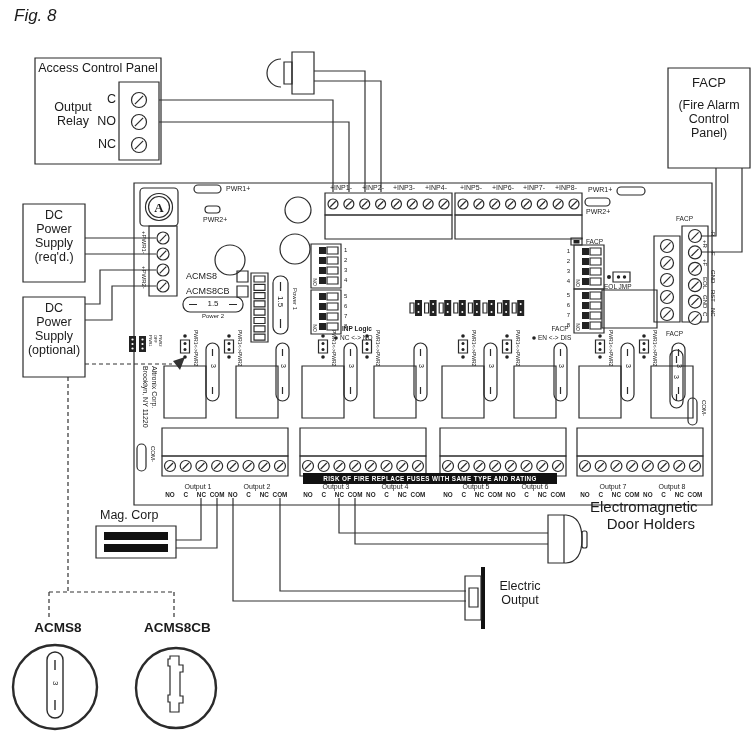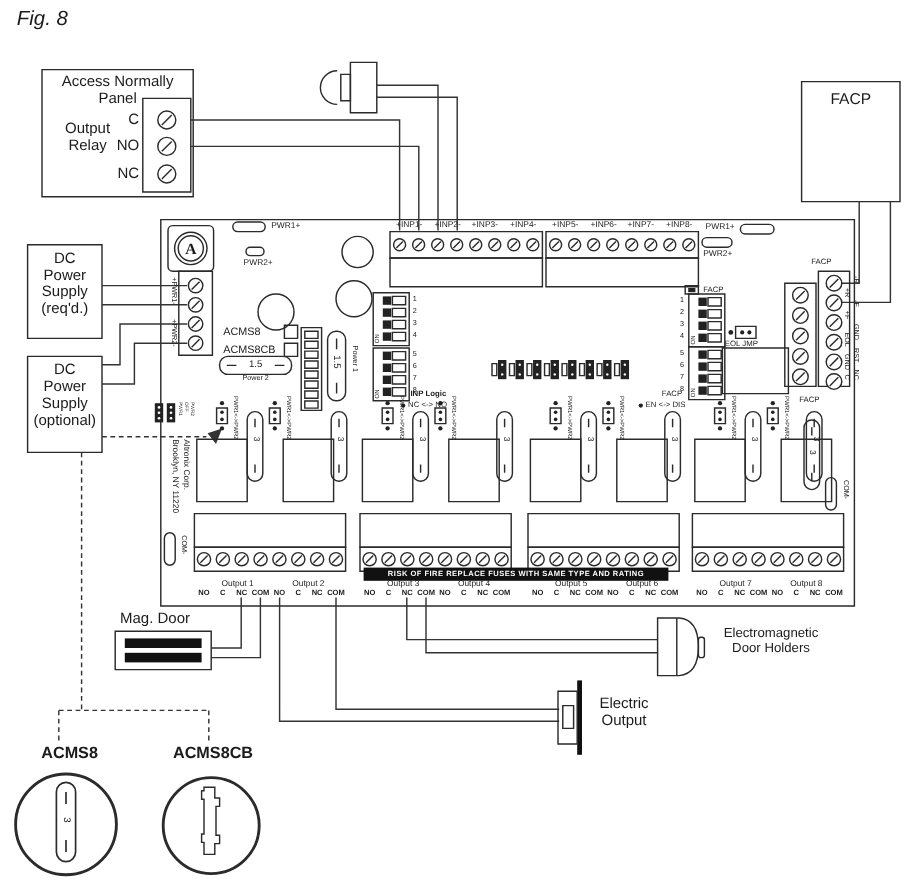--- a/index.html
+++ b/index.html
@@ -440,29 +440,32 @@
         <line x1="691.425" y1="305.175" x2="698.575" y2="298.02500000000003"></line>
         <circle cx="695" cy="318" r="6.5" fill="#fff"></circle>
         <line x1="691.425" y1="321.575" x2="698.575" y2="314.425"></line>
         <circle cx="336" cy="338" r="1.8" fill="#222" stroke="none"></circle>
         <circle cx="534" cy="338" r="1.8" fill="#222" stroke="none"></circle>
       </g>
 </svg>
 
 <div class="lbl i" style="left:14px;top:6px;font-size:17px;text-align:right;">Fig. 8</div>
 
-<div class="lbl c" style="left:37px;top:61px;width:122px;font-size:12.5px;">Access Normally Panel</div>
+<div class="lbl c" style="left:37px;top:61px;width:122px;font-size:12.5px;">Access Control Panel</div>
 <div class="lbl c" style="left:38px;top:100px;width:70px;font-size:12.5px;">Output
 Relay</div>
 <div class="lbl rt" style="left:88px;top:92px;width:28px;font-size:12.5px;">C</div>
 <div class="lbl rt" style="left:88px;top:114px;width:28px;font-size:12.5px;">NO</div>
 <div class="lbl rt" style="left:88px;top:137px;width:28px;font-size:12.5px;">NC</div>
 
 
 <div class="lbl c" style="left:670px;top:76px;width:78px;font-size:13px;">FACP</div>
+<div class="lbl c" style="left:670px;top:98px;width:78px;font-size:12.5px;">(Fire Alarm
+Control
+Panel)</div>
 
 <div class="lbl c" style="left:24px;top:208px;width:60px;font-size:12.5px;">DC
 Power
 Supply
 (req'd.)</div>
 <div class="lbl c" style="left:24px;top:301px;width:60px;font-size:12.5px;">DC
 Power
 Supply
 (optional)</div>
 
@@ -493,22 +496,22 @@
 <div class="lbl" style="left:666px;top:330px;font-size:6.5px;">FACP</div>
 
 <div class="lbl r90" style="left:156px;top:446px;font-size:6px;">COM-</div>
 <div class="lbl r90" style="left:707px;top:400px;font-size:6px;">COM-</div>
 
 <div class="lbl r90" style="left:158px;top:366px;">Altronix Corp.</div>
 <div class="lbl r90" style="left:149px;top:366px;">Brooklyn, NY 11220</div>
 
 <div class="lbl banner" style="left:303px;top:473px;width:254px;font-size:6.3px;">RISK OF FIRE REPLACE FUSES WITH SAME TYPE AND RATING</div>
 
-<div class="lbl" style="left:100px;top:508px;font-size:12.5px;">Mag. Door</div>
-<div class="lbl c" style="left:590px;top:522px;width:105px;font-size:11px;">Electromagnetic
+<div class="lbl" style="left:100px;top:508px;font-size:12.5px;">Mag. Corp</div>
+<div class="lbl c" style="left:590px;top:499px;width:105px;font-size:15px;text-align:right;">Electromagnetic
 Door Holders</div>
 <div class="lbl c" style="left:490px;top:579px;width:60px;font-size:12.5px;">Electric
 Output</div>
 
 <div class="lbl c b" style="left:18px;top:620px;width:80px;font-size:13.5px;">ACMS8</div>
 <div class="lbl c b" style="left:130px;top:620px;width:95px;font-size:13.5px;">ACMS8CB</div>
 
 <div class="lbl r90" style="left:59px;top:681px;font-size:8px;">3</div>
 <div class="lbl r90" style="left:680px;top:375px;font-size:7px;">3</div>
 

